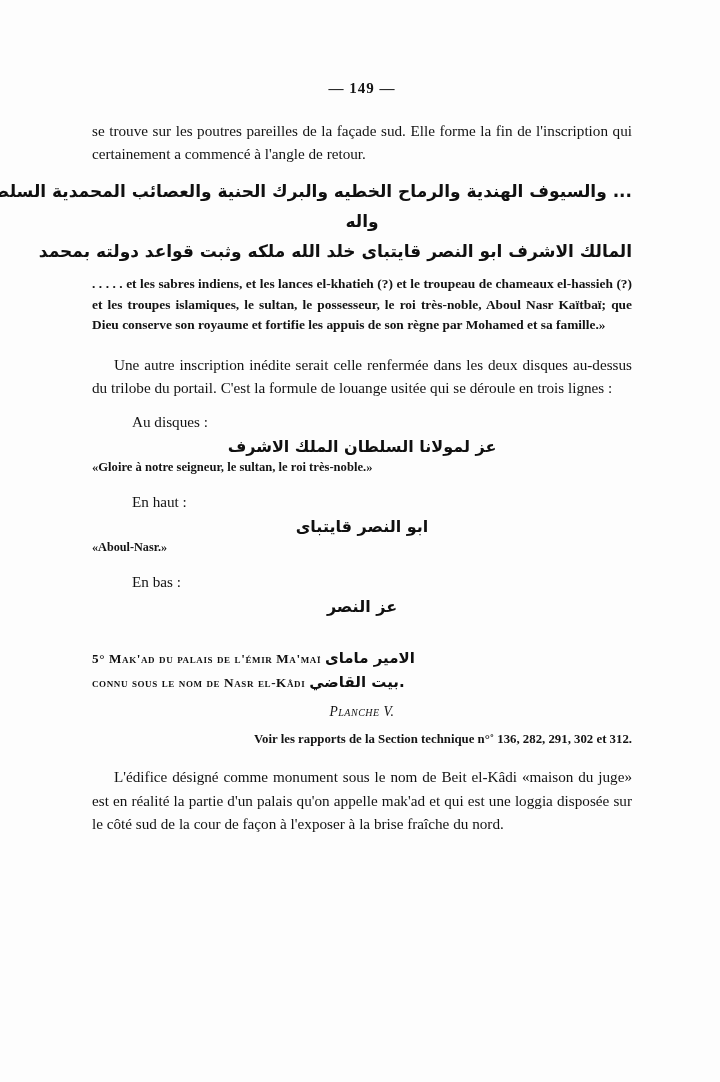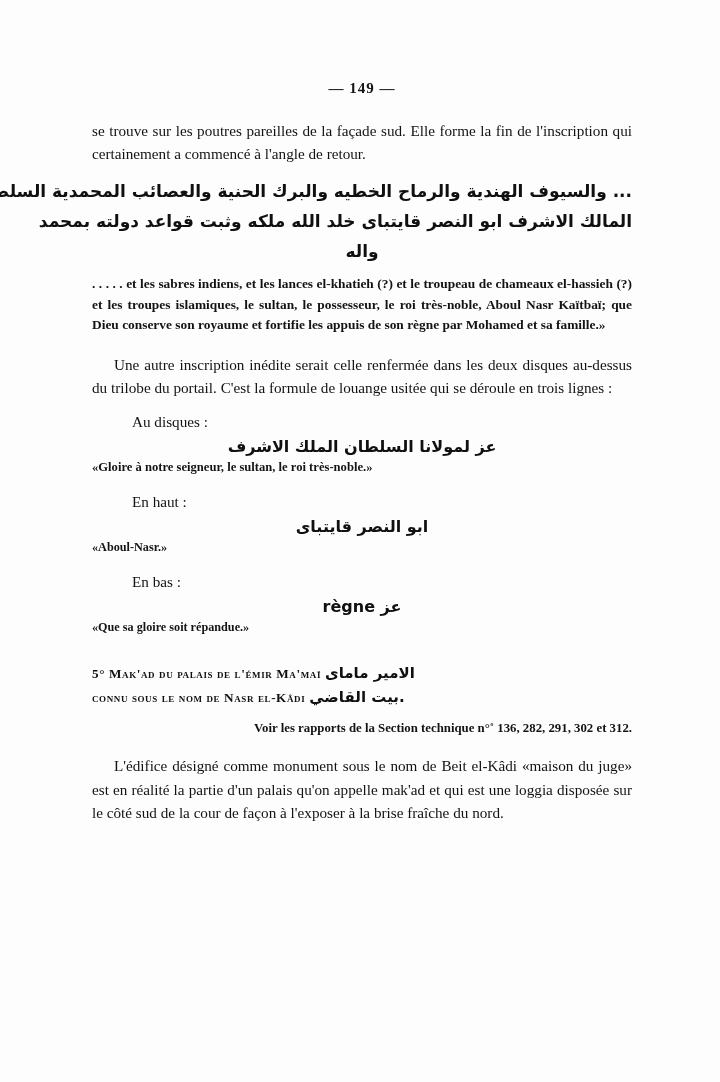--- a/index.html
+++ b/index.html
@@ -144,22 +144,22 @@
 
 <div class="page">
   <div class="content">
 
     <div class="page-number">— 149 —</div>
 
     <p class="para">se trouve sur les poutres pareilles de la façade sud. Elle forme la fin de l'inscription qui certainement a commencé à l'angle de retour.</p>
 
     <div class="arabic-block">
       <span class="line">... والسيوف الهندية والرماح الخطيه والبرك الحنية والعصائب المحمدية السلطان</span>
+      <span class="line">واله</span>
       <span class="line">المالك الاشرف ابو النصر قايتباى خلد الله ملكه وثبت قواعد دولته بمحمد</span>
-      <span class="line">واله</span>
     </div>
 
     <p class="translation">. . . . . et les sabres indiens, et les lances el-khatieh (?) et le troupeau de chameaux el-hassieh (?) et les troupes islamiques, le sultan, le possesseur, le roi très-noble, Aboul Nasr Kaïtbaï; que Dieu conserve son royaume et fortifie les appuis de son règne par Mohamed et sa famille.»</p>
 
     <div class="spacer-md"></div>
 
     <p class="para indent">Une autre inscription inédite serait celle renfermée dans les deux disques au-dessus du trilobe du portail. C'est la formule de louange usitée qui se déroule en trois lignes :</p>
 
     <div class="spacer-sm"></div>
 
@@ -169,34 +169,34 @@
 
     <div class="spacer-md"></div>
 
     <p class="label">En haut :</p>
     <div class="centered-arabic">ابو النصر قايتباى</div>
     <p class="centered-gloss sm">«Aboul-Nasr.»</p>
 
     <div class="spacer-md"></div>
 
     <p class="label">En bas :</p>
-    <div class="centered-arabic">عز règne</div>
-    <p class="centered-gloss sm">«Que sa gloire soit répandue.»</p>
+    <div class="centered-arabic">عز النصر</div>
 
     <div class="spacer-lg"></div>
 
     <div class="section-heading">
       <span class="num">5°</span>
       <span>Mak'ad du palais de l'émir Ma'maï</span>
       <span class="arabic-inline">الامير مامای</span>
     </div>
     <div class="section-heading">
       <span>connu sous le nom de Nasr el-Kâdi</span>
       <span class="arabic-inline">بيت القاضي.</span>
     </div>
 
+    <p class="plate">Planche V.</p>
 
     <p class="report-line">Voir les rapports de la Section technique n°˚ 136, 282, 291, 302 et 312.</p>
 
     <p class="final-para">L'édifice désigné comme monument sous le nom de Beit el-Kâdi «maison du juge» est en réalité la partie d'un palais qu'on appelle mak'ad et qui est une loggia disposée sur le côté sud de la cour de façon à l'exposer à la brise fraîche du nord.</p>
 
   </div>
 </div>
 
 </body></html>

